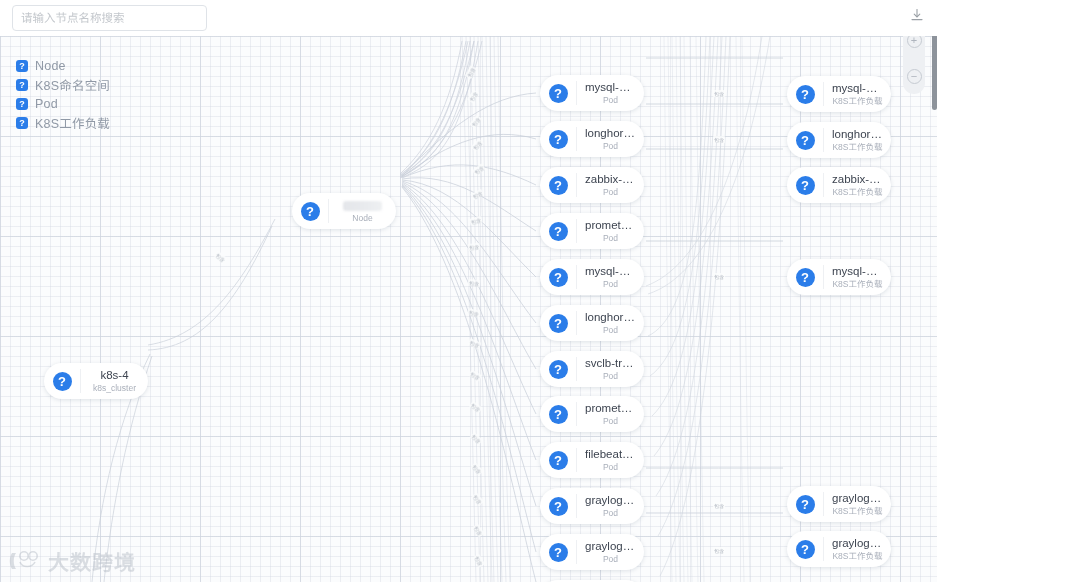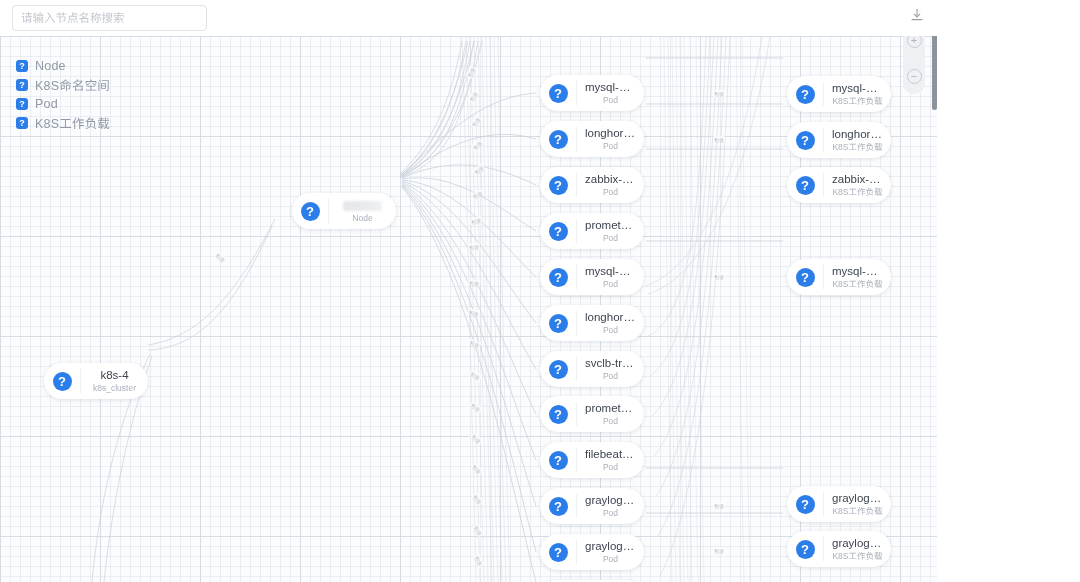--- a/index.html
+++ b/index.html
@@ -496,20 +496,29 @@
         <div class="elabel rot" style="left: 470px; top: 333px; transform: rotate(30deg);">包含</div>
         <div class="elabel rot" style="left: 471px; top: 364px; transform: rotate(37deg);">包含</div>
         <div class="elabel rot" style="left: 472px; top: 395px; transform: rotate(43deg);">包含</div>
         <div class="elabel rot" style="left: 473px; top: 425px; transform: rotate(48deg);">包含</div>
         <div class="elabel rot" style="left: 474px; top: 455px; transform: rotate(52deg);">包含</div>
         <div class="elabel rot" style="left: 475px; top: 486px; transform: rotate(56deg);">包含</div>
         <div class="elabel rot" style="left: 476px; top: 516px; transform: rotate(60deg);">包含</div>
         <div class="elabel rot" style="left: 216px; top: 214px; transform: rotate(40deg);">包含</div>
       </div>
 
+    <div class="watermark">
+      <svg class="wm-logo" viewBox="0 0 34 24">
+        <path d="M4 4 C1 8 1 16 4 20 L8 20 C5 16 5 8 8 4 Z" fill="#b9bfc8"></path>
+        <circle cx="16" cy="7" r="4.2" fill="none" stroke="#b9bfc8" stroke-width="1.6"></circle>
+        <circle cx="25" cy="7" r="4.2" fill="none" stroke="#b9bfc8" stroke-width="1.6"></circle>
+        <path d="M12 13 C14 19 24 19 27 13" fill="none" stroke="#b9bfc8" stroke-width="1.6"></path>
+      </svg>
+      <span class="wm-text">大数跨境</span>
+    </div>
 
   </div>
 
   <div class="zoomctl">
     <div class="zbtn">+</div>
     <div class="zbtn">−</div>
   </div>
   <div class="scrollbar-v"></div>
 
 </div>

